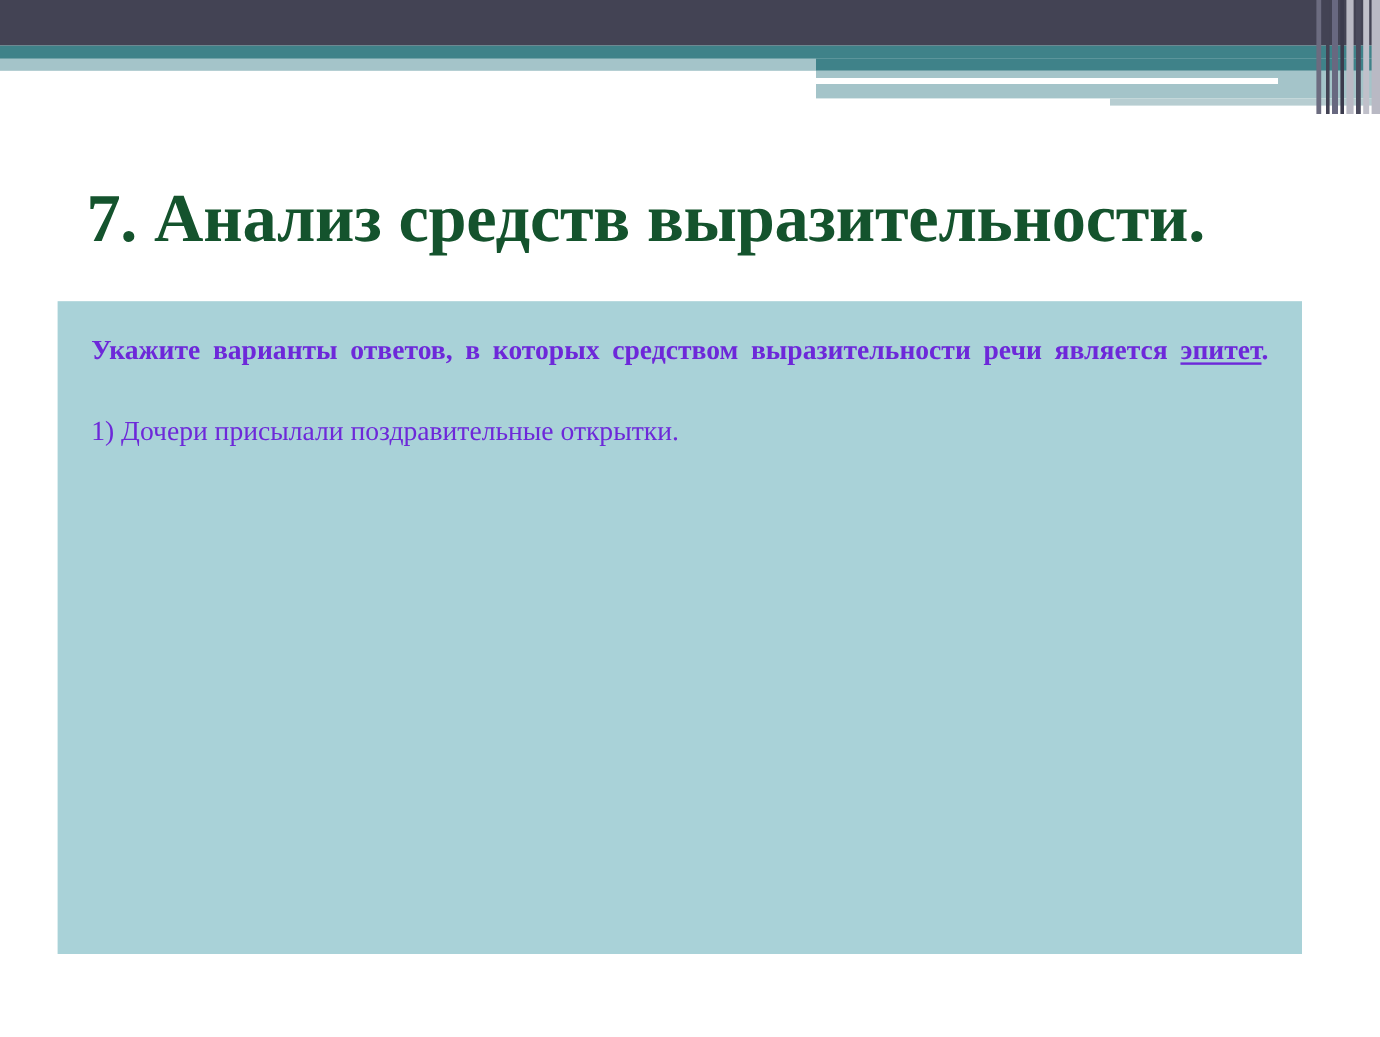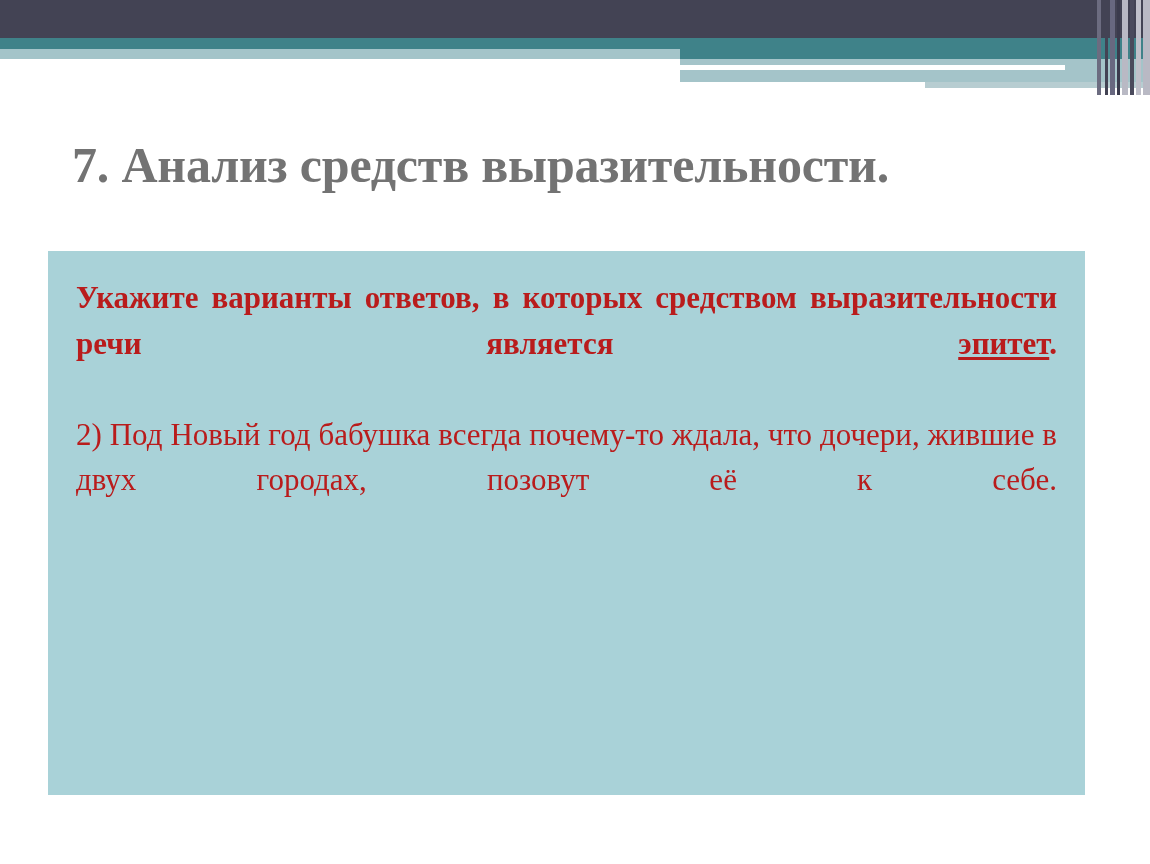--- a/index.html
+++ b/index.html
@@ -113,45 +113,45 @@
     position: absolute;
     top: 0;
     width: 4px;
     height: 95px;
   }
 
   
   .slide-title {
     position: absolute;
     left: 72px;
-    top: 137px;
+    top: 151px;
     width: 1010px;
-    color: #737373;
-    font-size: 50px;
+    color: #14532d;
+    font-size: 57px;
     font-weight: bold;
     line-height: 1.12;
     letter-spacing: -0.2px;
     white-space: nowrap;
   }
 
   
   .content-box {
     position: absolute;
     left: 48px;
     top: 251px;
     width: 1037px;
     height: 544px;
     background: #a9d2d8;
     box-sizing: border-box;
     padding: 24px 28px 10px 28px;
   }
   .content-box p {
     margin: 0 0 0 0;
-    color: #b91c1c;
-    font-size: 31px;
+    color: #6d28d9;
+    font-size: 23px;
     line-height: 1.47;
     text-align: justify;
     text-justify: inter-word;
   }
   .content-box p.lead {
     font-weight: bold;
   }
   .content-box p::after {
     content: "";
     display: inline-block;
@@ -190,15 +190,15 @@
     </div>
 </div>
 
 <div class="slide-title">7. Анализ средств выразительности.</div>
 
 <div class="content-box">
   <p class="lead">
     <span>Укажите варианты ответов, в которых средством выразительности речи является </span><span class="u">эпитет</span><span>.</span>
   </p>
   <div id="answer-options">
-      <p>2) Под Новый год бабушка всегда почему-то ждала, что дочери, жившие в двух городах, позовут её к себе.</p>
+      <p class="noflush">1) Дочери присылали поздравительные открытки.</p>
     </div>
 </div>
 
 </body></html>

